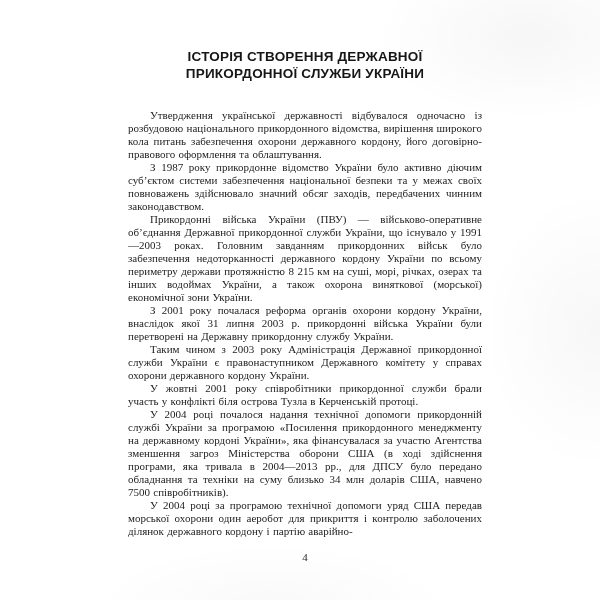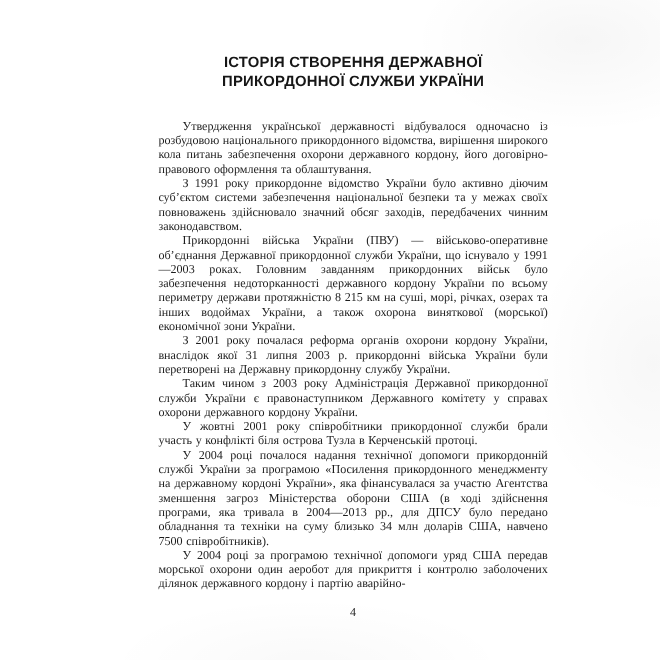--- a/index.html
+++ b/index.html
@@ -15,21 +15,20 @@
     font-family: "Liberation Serif", serif;
   }
   .scan-page {
     position: absolute;
     inset: 0;
     background:
       radial-gradient(ellipse 220px 120px at 88% 6%, rgba(0,0,0,0.035), transparent 70%),
       radial-gradient(ellipse 160px 200px at 99% 55%, rgba(0,0,0,0.03), transparent 70%),
       radial-gradient(ellipse 260px 90px at 45% 101%, rgba(0,0,0,0.025), transparent 70%),
       #ffffff;
-    margin-left: 16px;
   }
   .text-block {
     position: absolute;
     left: 128px;
     top: 48px;
     width: 354px;
     color: #1d1d1d;
   }
   .doc-title {
     font-family: "Liberation Sans", sans-serif;
@@ -63,21 +62,21 @@
 </head>
 <body>
 
 <div class="scan-page">
 
   <div class="text-block">
     <h1 class="doc-title">ІСТОРІЯ СТВОРЕННЯ ДЕРЖАВНОЇ ПРИКОРДОННОЇ СЛУЖБИ УКРАЇНИ</h1>
 
     <div class="body-text">
       <p>Утвердження української державності відбувалося одночасно із розбудовою національного прикордонного відомства, вирішення широкого кола питань забезпечення охорони державного кордону, його договірно-правового оформлення та облаштування.</p>
-      <p>З 1991 року прикордонне відомство України було активно діючим суб’єктом системи забезпечення національної безпеки та у межах своїх повноважень здійснювало значний обсяг заходів, передбачених чинним законодавством.</p>
+      <p>З 1987 року прикордонне відомство України було активно діючим суб’єктом системи забезпечення національної безпеки та у межах своїх повноважень здійснювало значний обсяг заходів, передбачених чинним законодавством.</p>
       <p>Прикордонні війська України (ПВУ) — військово-оперативне об’єднання Державної прикордонної служби України, що існувало у 1991—2003 роках. Головним завданням прикордонних військ було забезпечення недоторканності державного кордону України по всьому периметру держави протяжністю 8 215 км на суші, морі, річках, озерах та інших водоймах України, а також охорона виняткової (морської) економічної зони України.</p>
       <p>З 2001 року почалася реформа органів охорони кордону України, внаслідок якої 31 липня 2003 р. прикордонні війська України були перетворені на Державну прикордонну службу України.</p>
       <p>Таким чином з 2003 року Адміністрація Державної прикордонної служби України є правонаступником Державного комітету у справах охорони державного кордону України.</p>
       <p>У жовтні 2001 року співробітники прикордонної служби брали участь у конфлікті біля острова Тузла в Керченській протоці.</p>
       <p>У 2004 році почалося надання технічної допомоги прикордонній службі України за програмою «Посилення прикордонного менеджменту на державному кордоні України», яка фінансувалася за участю Агентства зменшення загроз Міністерства оборони США (в ході здійснення програми, яка тривала в 2004—2013 рр., для ДПСУ було передано обладнання та техніки на суму близько 34 млн доларів США, навчено 7500 співробітників).</p>
       <p>У 2004 році за програмою технічної допомоги уряд США передав морської охорони один аеробот для прикриття і контролю заболочених ділянок державного кордону і партію аварійно-</p>
     </div>
   </div>
 
   <div class="page-number">4</div>

